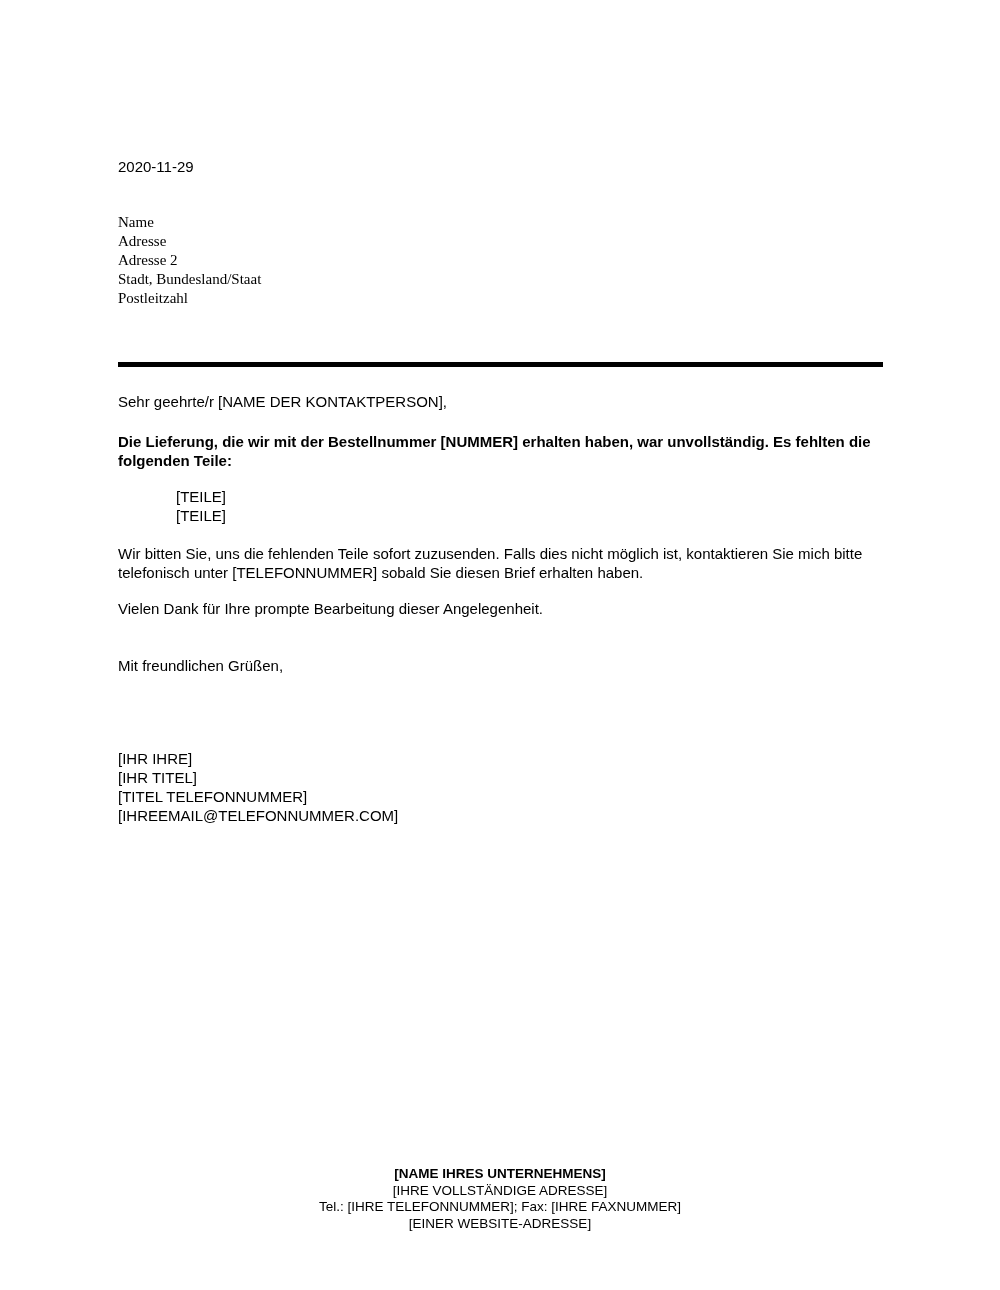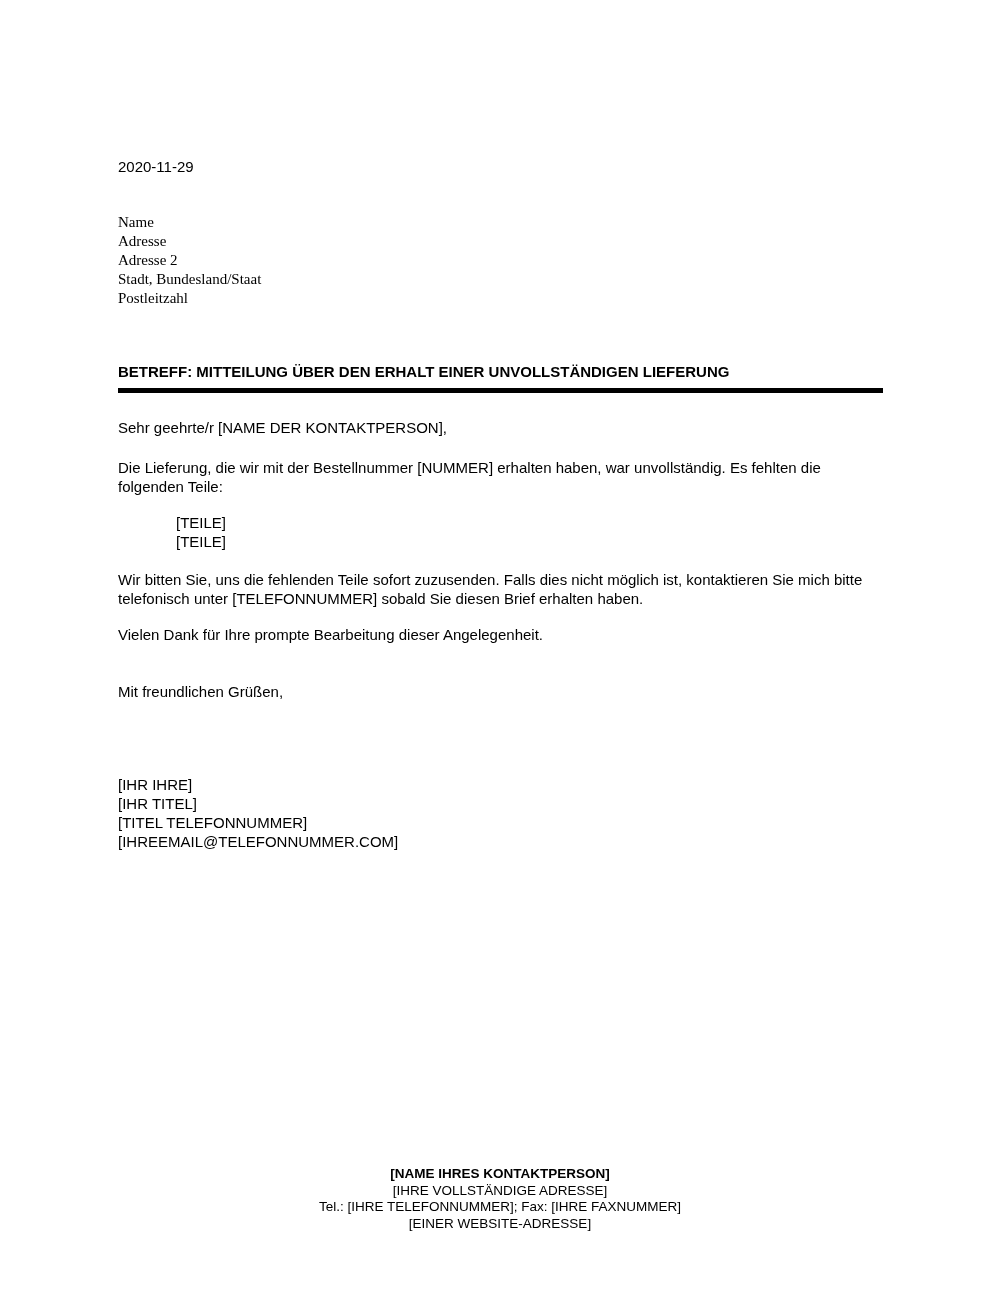--- a/index.html
+++ b/index.html
@@ -42,20 +42,21 @@
     height: 5px;
     background: #000000;
     margin: 7px 0 0 0;
     border: none;
   }
   .salutation {
     margin: 25px 0 0 0;
   }
   .para {
     margin: 21px 0 0 0;
+    font-weight: bold;
   }
   .parts-block {
     margin: 17px 0 0 0;
     padding-left: 58px;
   }
   .para-2 {
     margin: 19px 0 0 0;
   }
   .para-3 {
     margin: 17px 0 0 0;
@@ -88,21 +89,20 @@
     <div class="date-line">2020-11-29</div>
 
     <div class="recipient-block">
       <div>Name</div>
       <div>Adresse</div>
       <div>Adresse 2</div>
       <div>Stadt, Bundesland/Staat</div>
       <div>Postleitzahl</div>
     </div>
 
-    <div class="subject-line">BETREFF: MITTEILUNG ÜBER DEN ERHALT EINER UNVOLLSTÄNDIGEN LIEFERUNG</div>
     <div class="subject-rule"></div>
 
     <div class="salutation">Sehr geehrte/r [NAME DER KONTAKTPERSON],</div>
 
     <div class="para">Die Lieferung, die wir mit der Bestellnummer [NUMMER] erhalten haben, war unvollständig. Es fehlten die folgenden Teile:</div>
 
     <div class="parts-block">
       <div>[TEILE]</div>
       <div>[TEILE]</div>
     </div>
@@ -116,18 +116,18 @@
     <div class="signature-block">
       <div>[IHR IHRE]</div>
       <div>[IHR TITEL]</div>
       <div>[TITEL TELEFONNUMMER]</div>
       <div>[IHREEMAIL@TELEFONNUMMER.COM]</div>
     </div>
 
   </div>
 
   <div class="footer">
-    <div class="company">[NAME IHRES KONTAKTPERSON]</div>
+    <div class="company">[NAME IHRES UNTERNEHMENS]</div>
     <div>[IHRE VOLLSTÄNDIGE ADRESSE]</div>
     <div>Tel.: [IHRE TELEFONNUMMER]; Fax: [IHRE FAXNUMMER]</div>
     <div>[EINER WEBSITE-ADRESSE]</div>
   </div>
 </div>
 
 </body></html>

